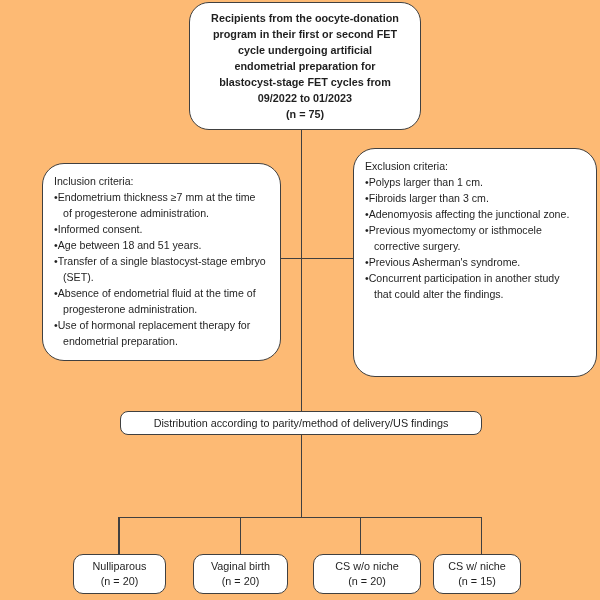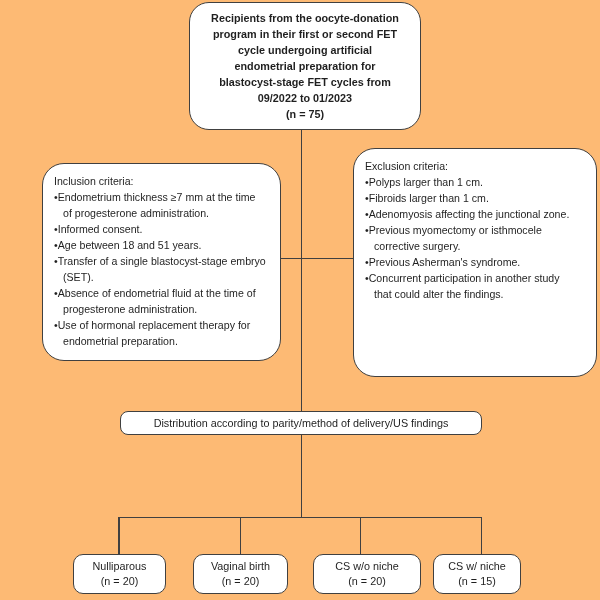--- a/index.html
+++ b/index.html
@@ -102,21 +102,21 @@
     <div class="bullet-item">•Informed consent.</div>
     <div class="bullet-item">•Age between 18 and 51 years.</div>
     <div class="bullet-item">•Transfer of a single blastocyst-stage embryo (SET).</div>
     <div class="bullet-item">•Absence of endometrial fluid at the time of progesterone administration.</div>
     <div class="bullet-item">•Use of hormonal replacement therapy for endometrial preparation.</div>
   </div>
 
   <div class="box criteria-box exclusion-box">
     <div class="criteria-title">Exclusion criteria:</div>
     <div class="bullet-item">•Polyps larger than 1 cm.</div>
-    <div class="bullet-item">•Fibroids larger than 1 cm.</div>
+    <div class="bullet-item">•Fibroids larger than 3 cm.</div>
     <div class="bullet-item">•Adenomyosis affecting the junctional zone.</div>
     <div class="bullet-item">•Previous myomectomy or isthmocele corrective surgery.</div>
     <div class="bullet-item">•Previous Asherman's syndrome.</div>
     <div class="bullet-item">•Concurrent participation in another study that could alter the findings.</div>
   </div>
 
   <div class="box distribution-box">Distribution according to parity/method of delivery/US findings</div>
 
   <div class="line v-line-mid"></div>
   <div class="line h-line-groups"></div>

